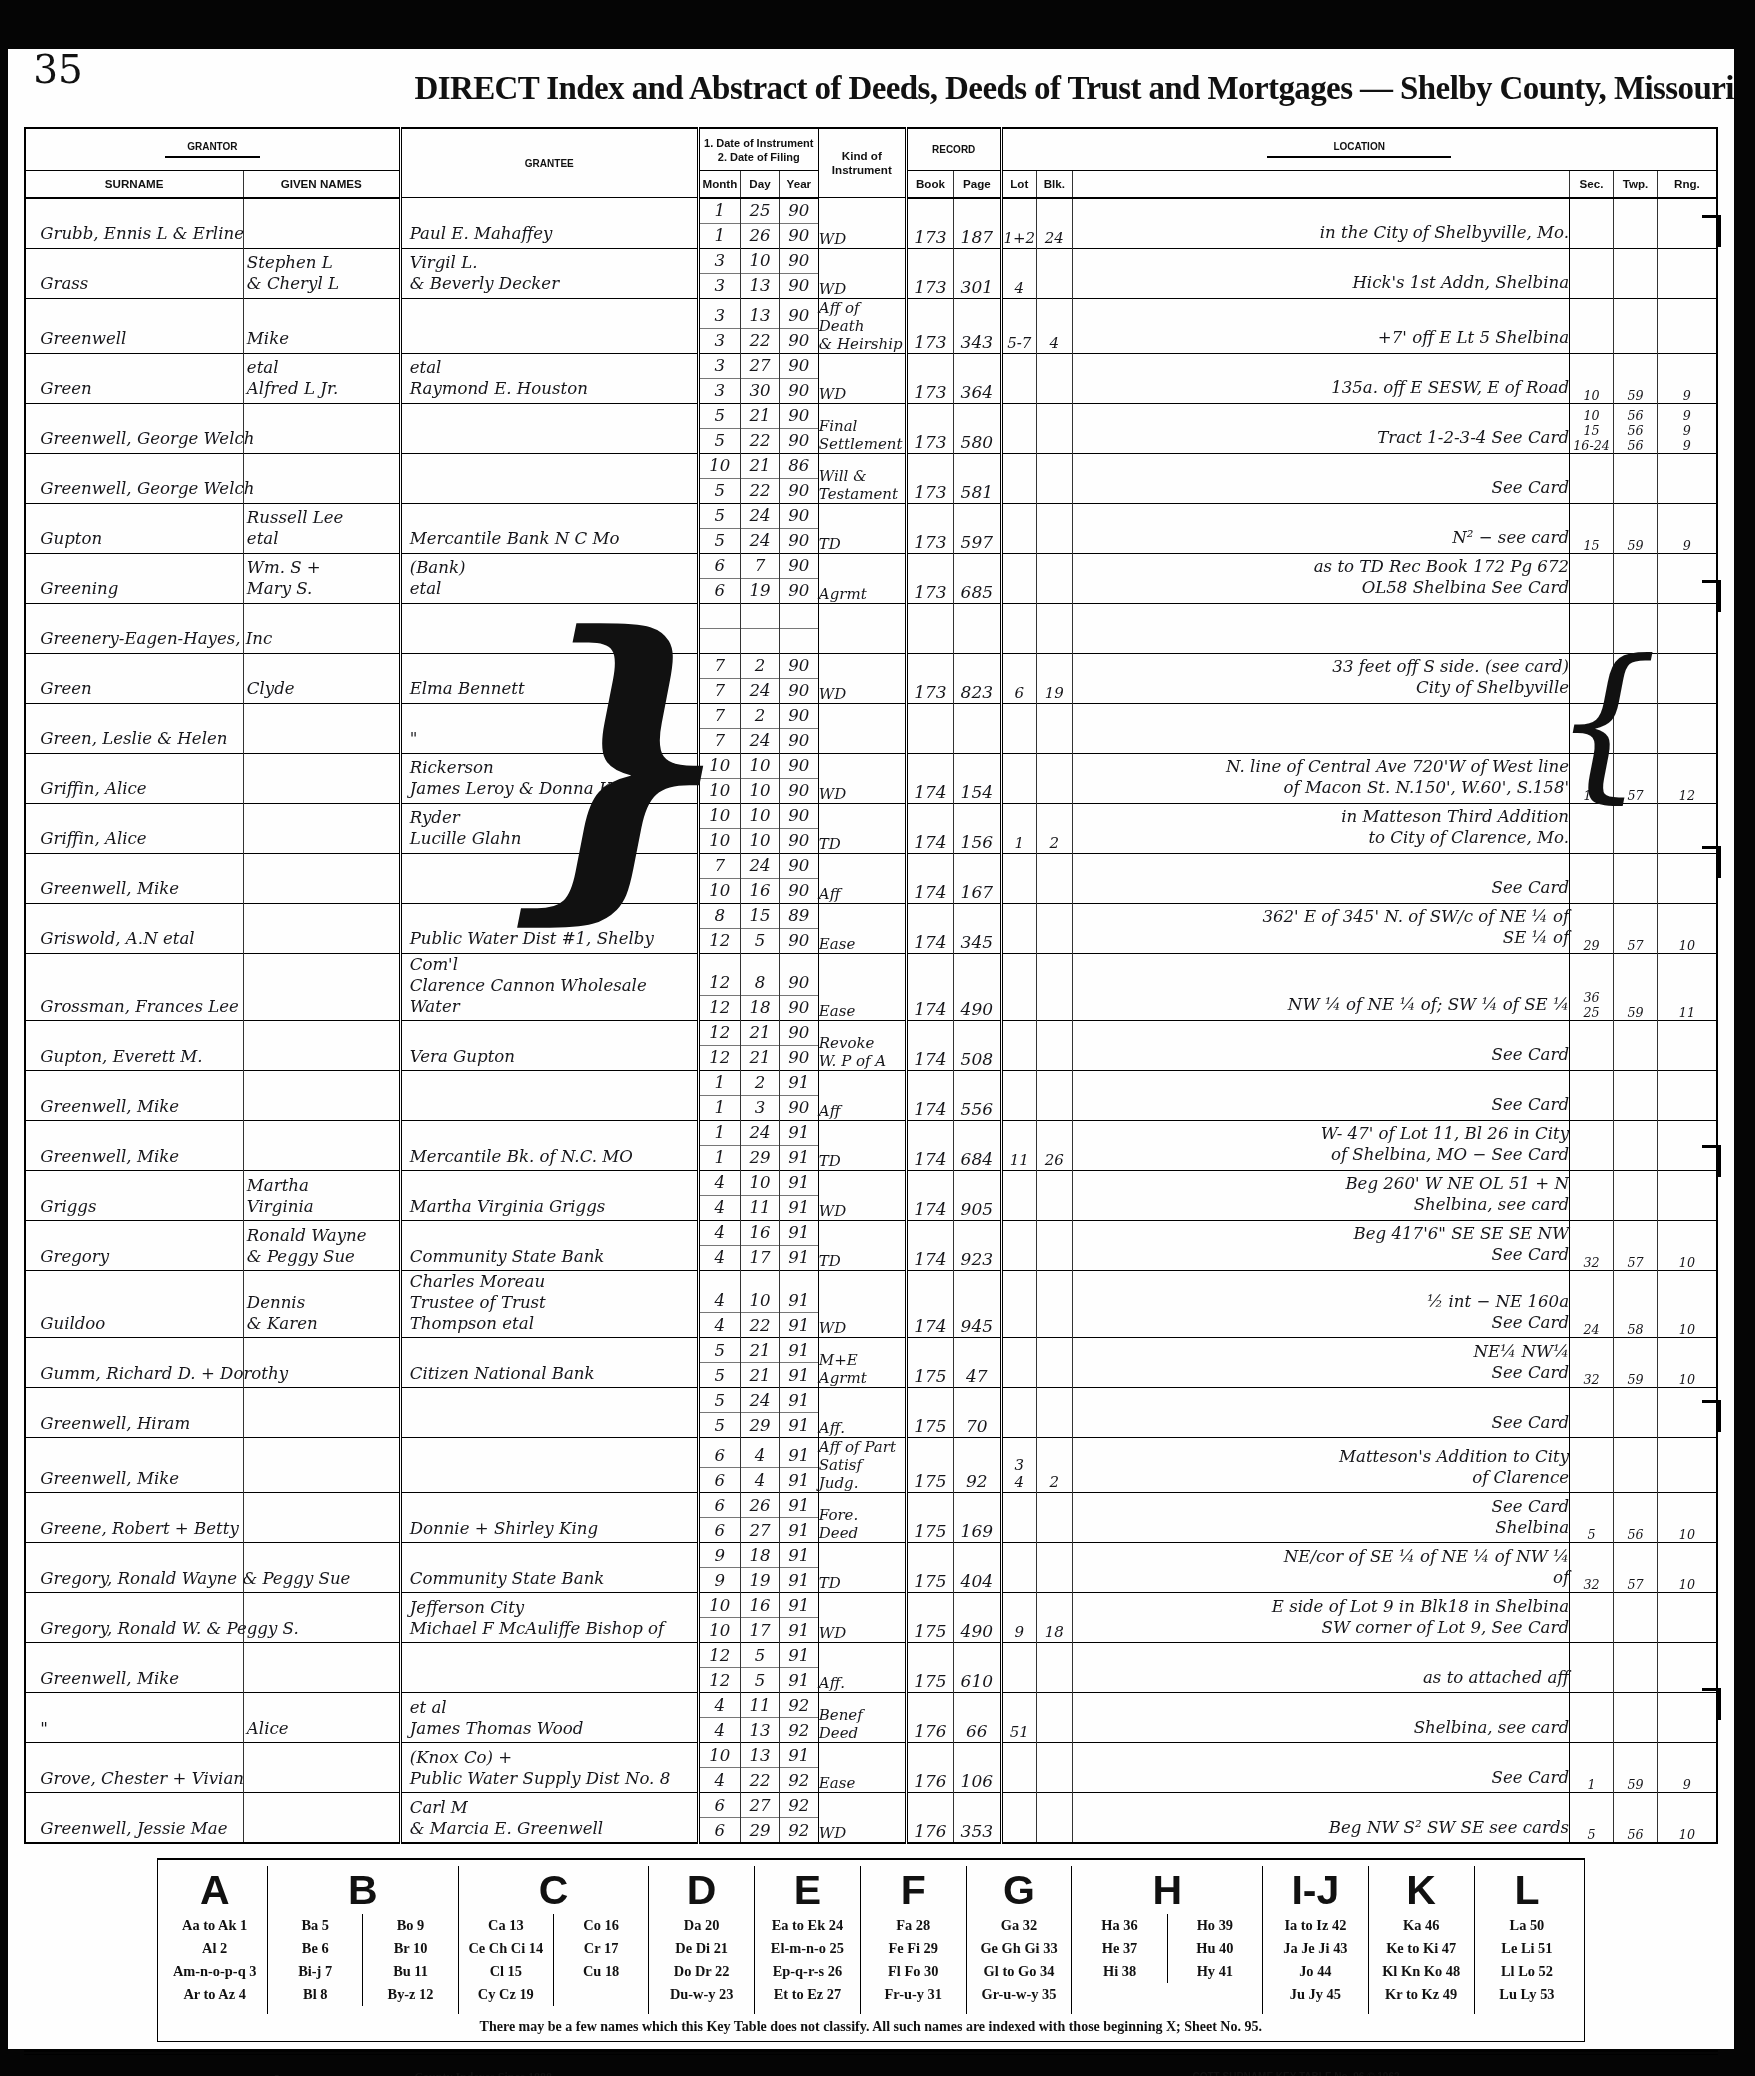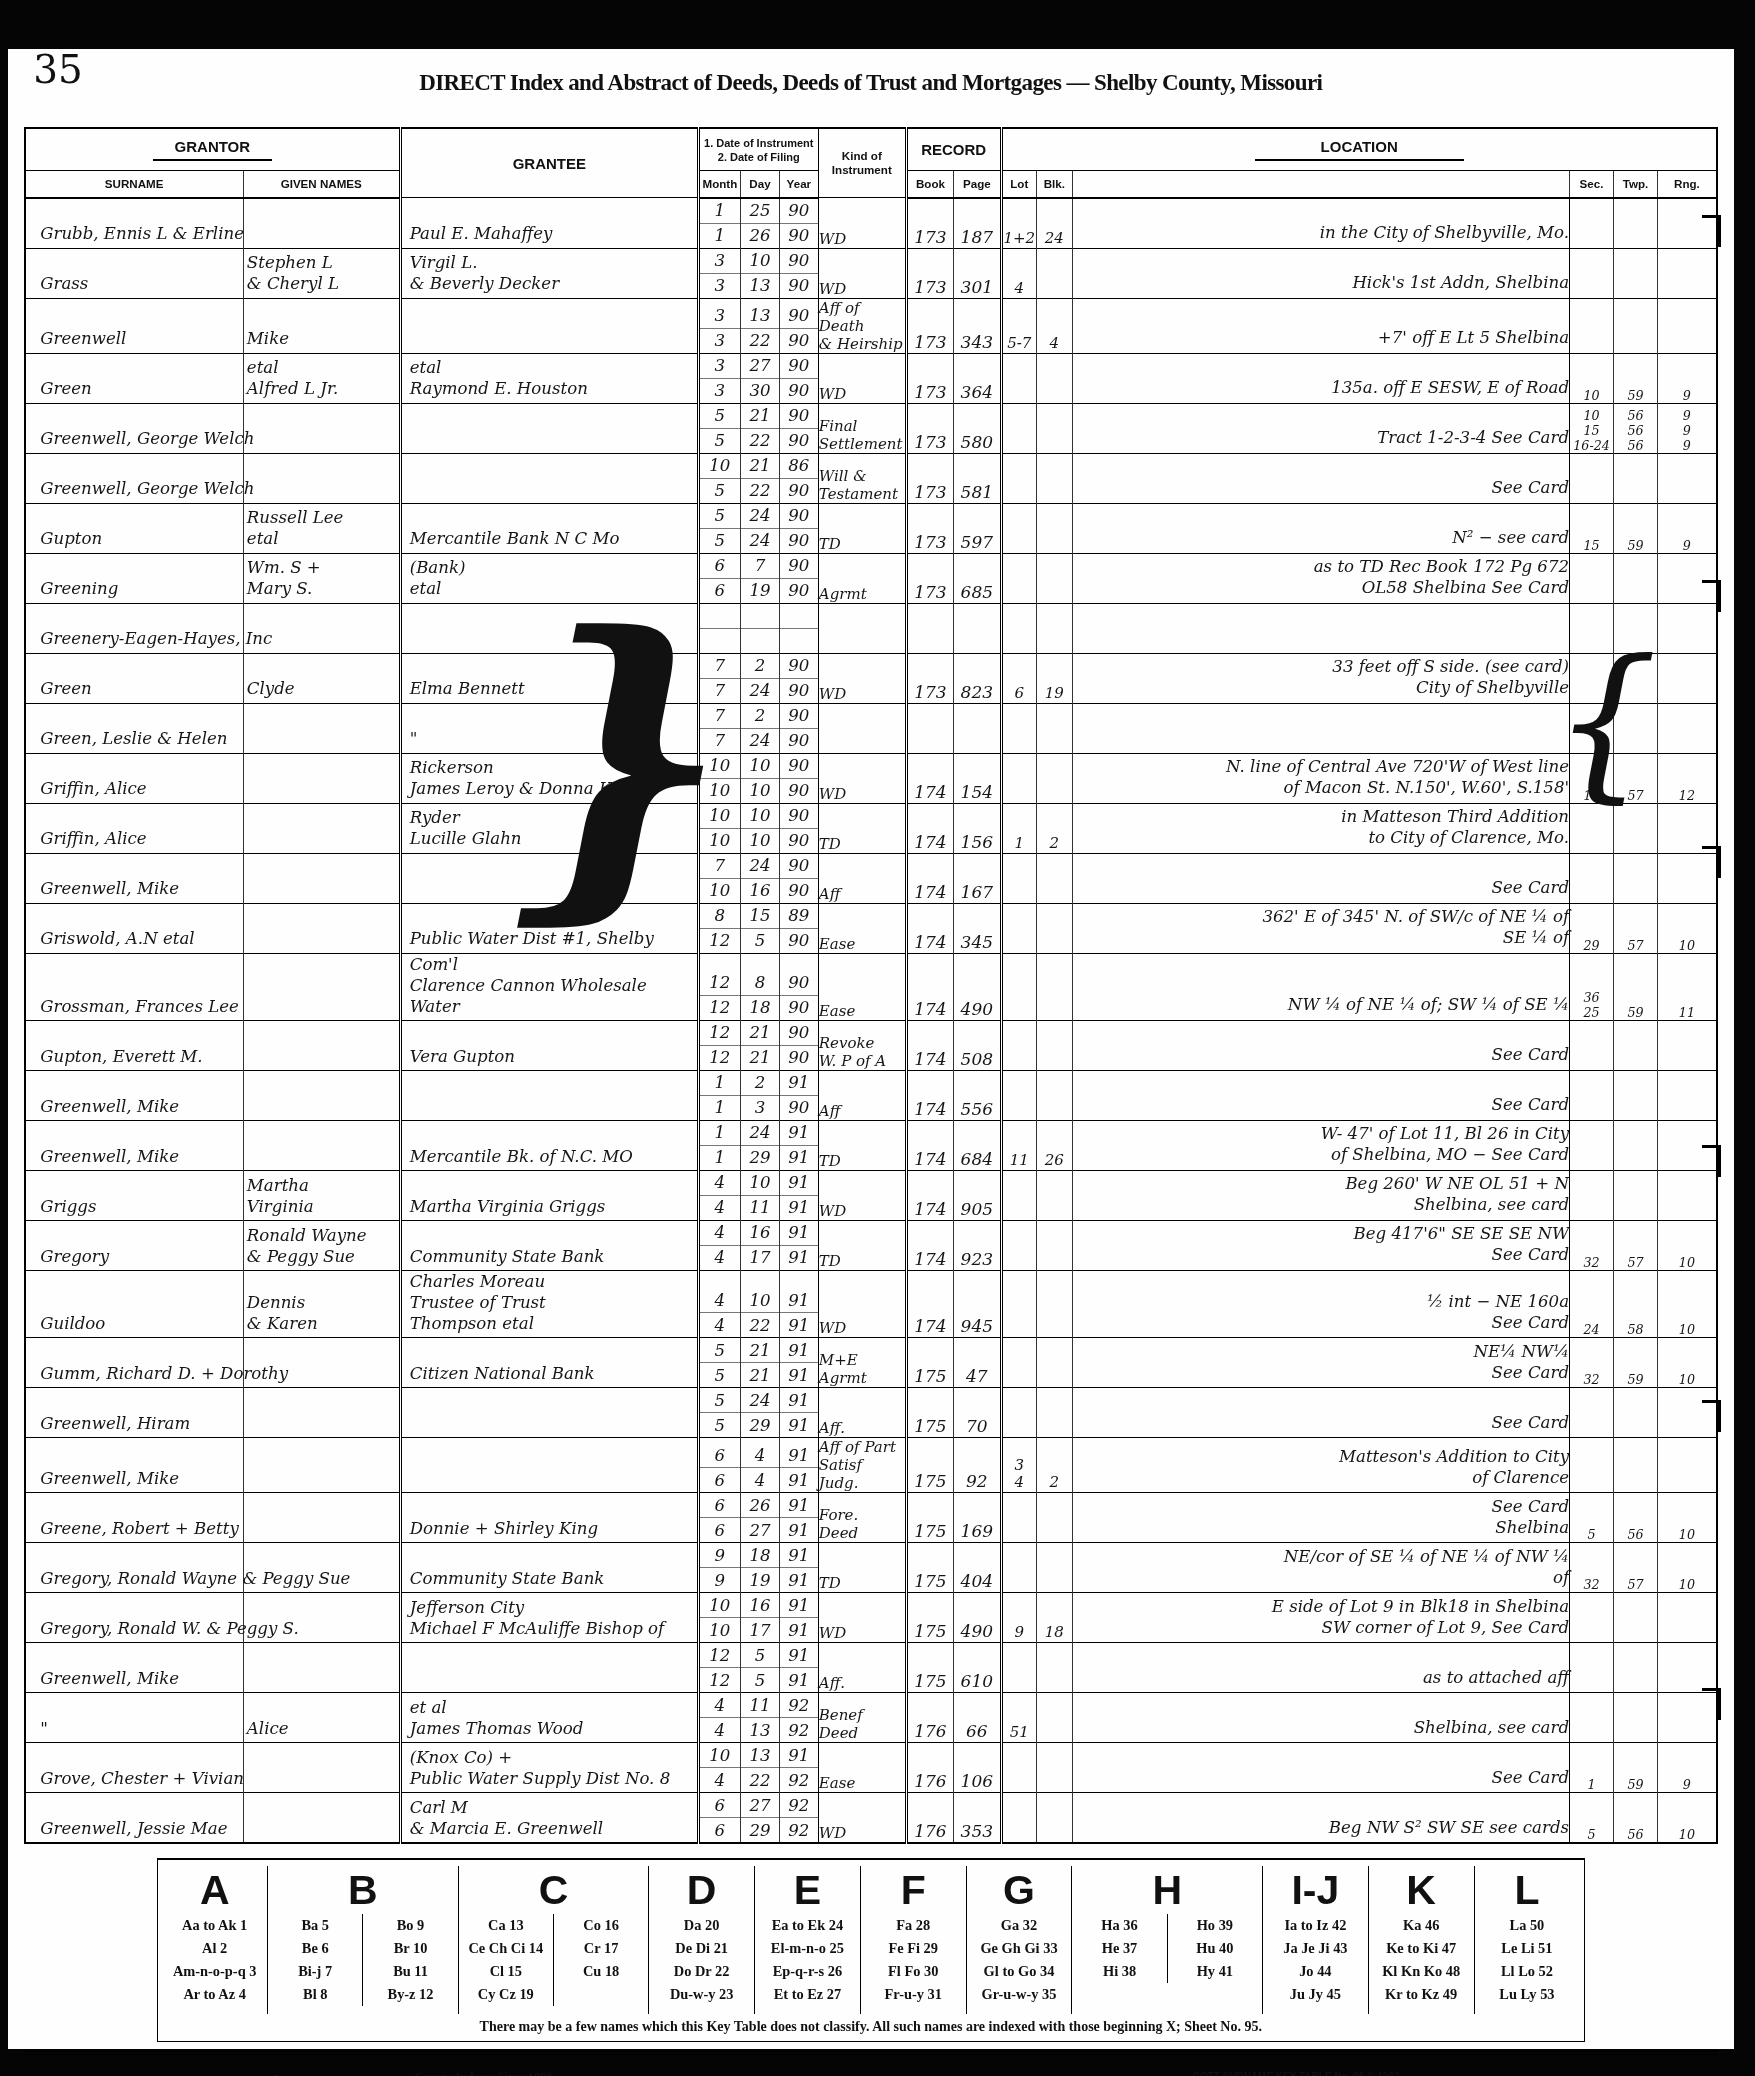--- a/index.html
+++ b/index.html
@@ -3,32 +3,32 @@
 <meta charset="utf-8">
 <style>
   html,body{margin:0;padding:0;background:#000;}
   .page{position:relative;width:1756px;height:2077px;background:#050505;overflow:hidden;
         font-family:"Liberation Serif", serif;color:#111;}
   .paper{position:absolute;left:7.8px;top:49px;width:1726px;height:2000px;background:#fefefe;}
 
   
   .hdr{position:relative;height:78px;}
   .pageno{position:absolute;left:25.5px;top:-2.2px;font-size:39px;font-family:"DejaVu Serif",serif;}
-  .title{position:absolute;left:0;right:0;top:21px;text-align:center;font-size:23px;font-weight:bold;
+  .title{position:absolute;left:0;right:0;top:21px;text-align:right;font-size:33px;font-weight:bold;
          font-family:"Liberation Serif",serif;letter-spacing:-0.6px;}
 
   
   table.ledger{width:1694px;margin:0 auto;border-collapse:collapse;table-layout:fixed;
                border:2.8px double #000;}
   .ledger th,.ledger td{border-left:1.1px solid #333;padding:0;overflow:visible;}
   .ledger th{font-family:"Liberation Sans",sans-serif;}
   tr.h1 th{border-bottom:1.7px solid #000;height:41px;vertical-align:middle;text-align:center;}
   tr.h2 th{border-bottom:2.2px solid #000;height:25.5px;vertical-align:middle;
            font-size:11.6px;}
-  .hb{font-size:15px;font-weight:bold;}
+  .hb{font-size:10px;font-weight:bold;}
   .date-note{font-size:11px;font-weight:bold;text-align:left;padding-left:5.5px;line-height:14px;}
   .kind-h{font-size:11.6px;white-space:pre-line;line-height:14.4px;}
   .grantor-h span{display:inline-block;padding:0 22px 3.3px 22px;border-bottom:2.2px solid #000;}
   .loc-h span{display:inline-block;padding:0 66px 3.3px 66px;border-bottom:2.2px solid #000;}
 
   .bl-d{border-left:3.3px double #000 !important;}
   .bl-h{border-left:1.7px solid #000 !important;}
   .bl-n{border-left:none !important;}
 
   tr.entry{height:49px;}

